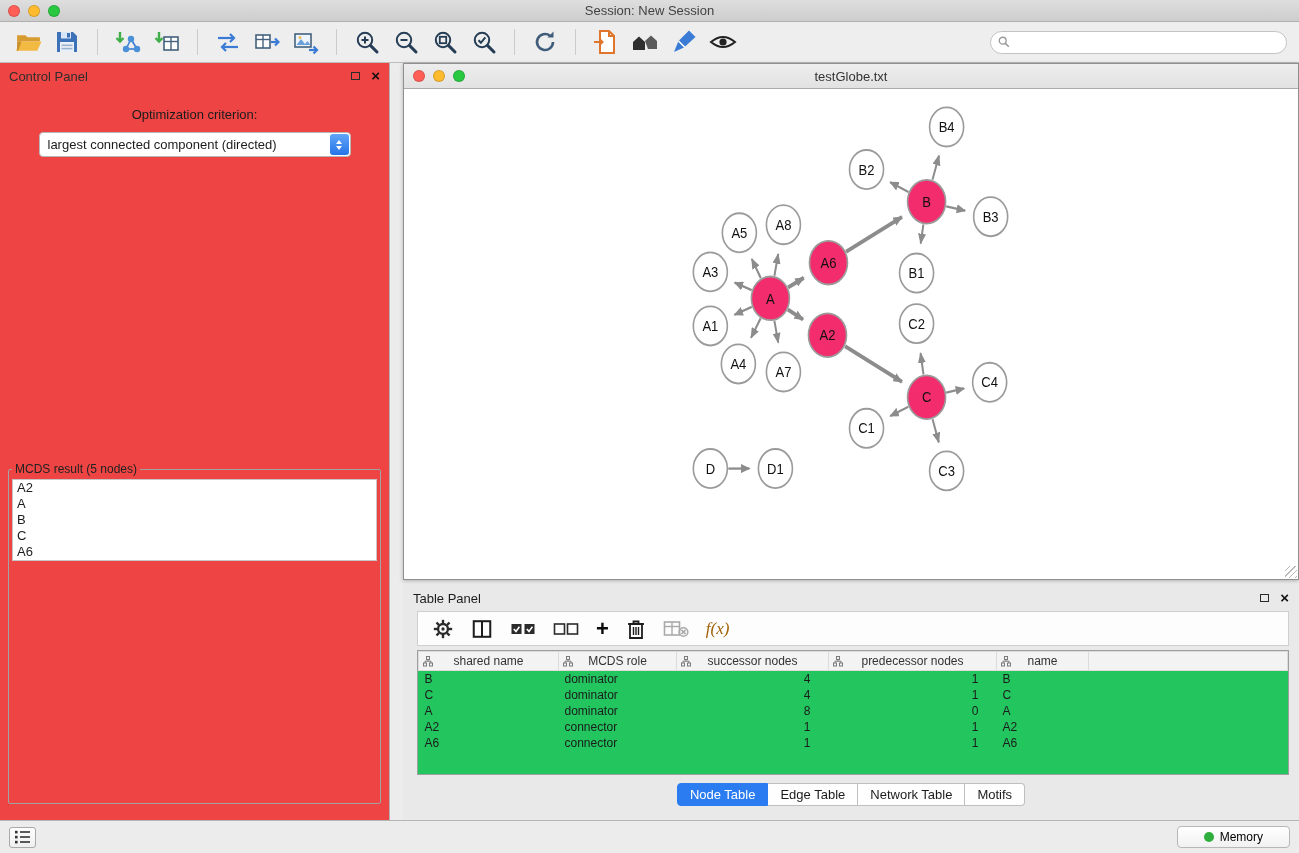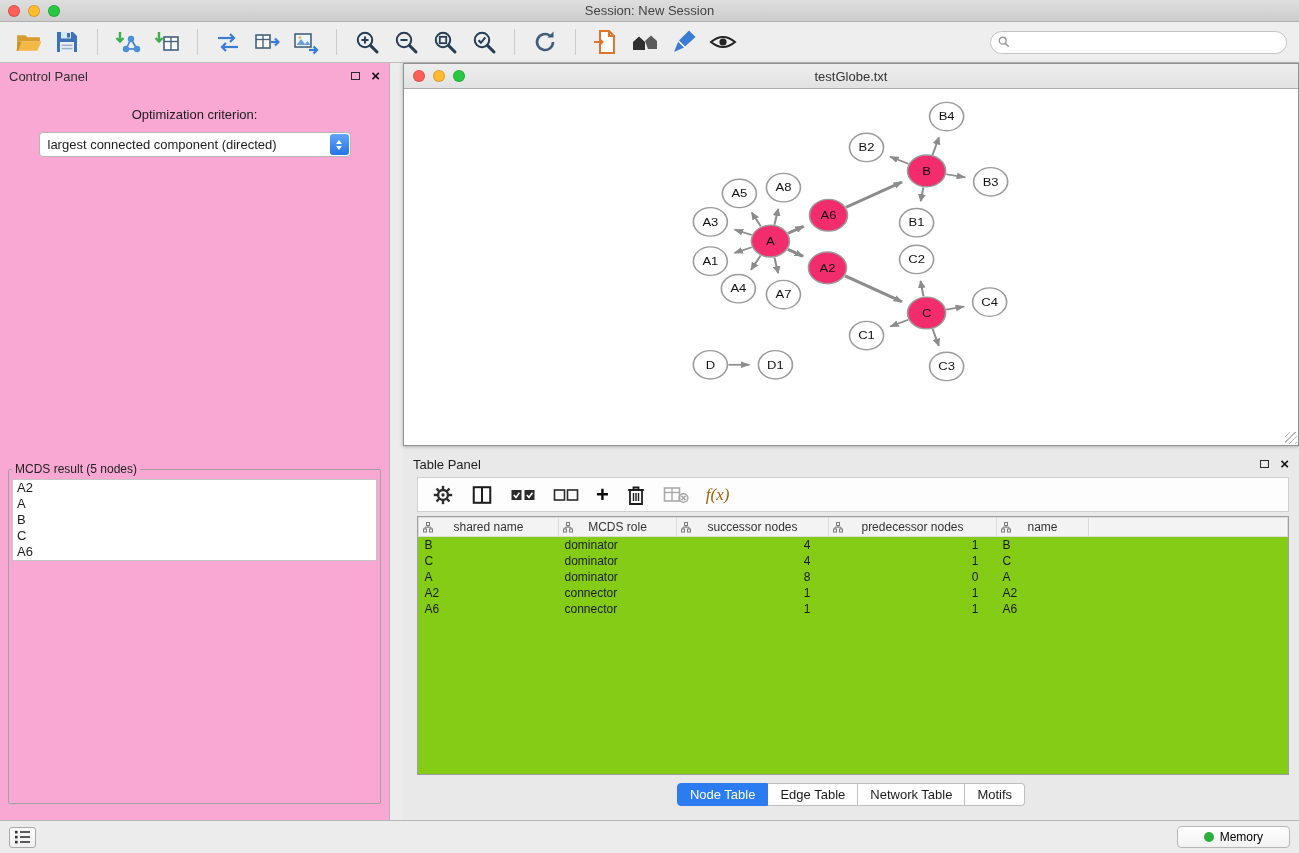--- a/index.html
+++ b/index.html
@@ -17,21 +17,21 @@
   .toolbar { height:41px; background:#eeeeee; border-bottom:1px solid #bdbdbd; display:flex; align-items:center; padding:0 12px; gap:7px; }
   .tb-btn { width:32px; height:32px; display:flex; align-items:center; justify-content:center; background:none; border:none; cursor:pointer; }
   .tb-sep { width:1px; height:26px; background:#cccccc; margin:0 7px; }
   .search-wrap { margin-left:auto; width:297px; height:23px; background:#fff; border:1px solid #c3c3c3; border-radius:12px; display:flex; align-items:center; padding:0 7px; gap:5px; }
   .search-wrap input { border:none; outline:none; flex:1; font-size:12px; font-family:"Liberation Sans",sans-serif; background:transparent; }
 
   
   .main { display:flex; height:757px; }
 
   
-  .control-panel { width:390px; background:#f9a8d4; border-right:1px solid #b3b3b3; display:flex; flex-direction:column; }
+  .control-panel { width:390px; background:#ef4444; border-right:1px solid #b3b3b3; display:flex; flex-direction:column; }
   .panel-titlebar { height:26px; display:flex; align-items:center; padding:0 9px; color:#2e2e2e; flex:none; }
   .win-btns { margin-left:auto; display:flex; align-items:center; gap:11px; }
   .wbtn-sq { width:9px; height:8px; border:1.5px solid #2b2b2b; display:inline-block; cursor:pointer; }
   .wbtn-x { font-weight:bold; font-size:15px; line-height:10px; color:#111; cursor:pointer; }
   .seg-tabs { display:flex; justify-content:center; margin:3px 0 6px; flex:none; }
   .seg-tab { background:#fefefe; border:1px solid #bfbfbf; border-left:none; padding:3px 12px; font-size:13px; font-family:"Liberation Sans",sans-serif; color:#1c1c1c; cursor:pointer; }
   .seg-tab:first-child { border-left:1px solid #bfbfbf; border-radius:4px 0 0 4px; }
   .seg-tab:last-child { border-radius:0 4px 4px 0; }
   .seg-tab.selected { background:#2b7cf0; border-color:#2b7cf0; color:#fff; }
   .opt-label { text-align:center; margin-top:18px; flex:none; }
@@ -43,37 +43,37 @@
   .cp-btn { background:linear-gradient(#ffffff,#f3f3f3); border:1px solid #bcbcbc; border-radius:4px; padding:3px 13px; font-size:13px; font-family:"Liberation Sans",sans-serif; cursor:pointer; }
   .result-box { margin:auto 8px 16px; height:342px; border:1px solid #a2a2a2; border-radius:2px; padding:3px; display:flex; flex-direction:column; flex:none; }
   .result-box legend { font-size:12px; padding:0 3px; color:#222; }
   .result-list { flex:1; background:#fff; border:1px solid #c6c6c6; overflow:auto; }
   .result-item { padding:0 4px; line-height:16px; font-size:13px; cursor:default; }
 
   
   .right-col { flex:1; display:flex; flex-direction:column; padding-left:13px; min-width:0; }
 
   
-  .network-window { height:383px; border:1px solid #8f8f8f; background:#fff; display:flex; flex-direction:column; box-shadow:0 1px 4px rgba(0,0,0,.25); position:relative; flex:none;justify-content:center; }
+  .network-window { height:517px; border:1px solid #8f8f8f; background:#fff; display:flex; flex-direction:column; box-shadow:0 1px 4px rgba(0,0,0,.25); position:relative; flex:none;justify-content:center; }
   .nw-titlebar { height:25px; background:linear-gradient(#ededed,#e2e2e2); border-bottom:1px solid #ababab; display:flex; align-items:center; position:relative; flex:none; }
   .nw-lights { position:absolute; left:9px; top:6px; display:flex; gap:8px; }
   .nw-title { flex:1; text-align:center; font-size:13px; color:#333; }
   .nw-canvas { flex:1; background:#fff; position:relative; overflow:hidden; }
   .nw-canvas svg { width:100%; height:100%; display:block; }
   .node-label { font-family:"Liberation Sans",sans-serif; font-size:13px; fill:#111; }
   .resize-corner { position:absolute; right:1px; bottom:1px; width:12px; height:12px; background:repeating-linear-gradient(135deg, transparent 0 3px, #b9b9b9 3px 4px); cursor:nwse-resize; }
 
   
   .table-panel { margin-top:5px; flex:1; background:#e9e9e9; display:flex; flex-direction:column; min-height:0; }
   .tp-titlebar { height:26px; display:flex; align-items:center; padding:0 10px 0 10px; flex:none;gap:48px; }
   .tp-toolbar { margin:0 10px 0 14px; height:35px; background:#fdfdfd; border:1px solid #cfcfcf; display:flex; align-items:center; gap:17px; padding:0 14px; flex:none; }
   .tp-tool { background:none; border:none; display:flex; align-items:center; cursor:pointer; padding:0; }
   .plus-glyph { font-size:22px; font-weight:bold; color:#0a0a0a; line-height:20px; }
   .fx-label { font-family:"Liberation Serif",serif; font-style:italic; font-size:17px; color:#a16207; }
-  .tp-table-wrap { margin:4px 10px 0 14px; background:#84cc16; border:1px solid #9e9e9e; flex:1; overflow:auto; min-height:0; }
+  .tp-table-wrap { margin:4px 10px 0 14px; background:#22c55e; border:1px solid #9e9e9e; flex:1; overflow:auto; min-height:0; }
   table.node-table { border-collapse:collapse; width:100%; table-layout:fixed; font-size:12px; }
   .node-table th { background:#f3f3f3; border:1px solid #dcdcdc; font-weight:normal; color:#333; padding:2px 4px; text-align:center; position:relative; height:19px; }
   .node-table th .col-ic { position:absolute; left:4px; top:4px; }
   .node-table td { padding:0 6px; line-height:16px; white-space:nowrap; overflow:hidden; }
   .node-table td.num { text-align:right; padding-right:18px; }
   .tp-tabs { display:flex; justify-content:center; padding:5px 0 8px; flex:none; }
 
   
   .statusbar { height:33px; background:#ececec; border-top:1px solid #b5b5b5; display:flex; align-items:center; padding:0 9px; }
   .status-list-btn { width:27px; height:21px; background:linear-gradient(#ffffff,#efefef); border:1px solid #a9a9a9; border-radius:3px; display:flex; align-items:center; justify-content:center; cursor:pointer; }

